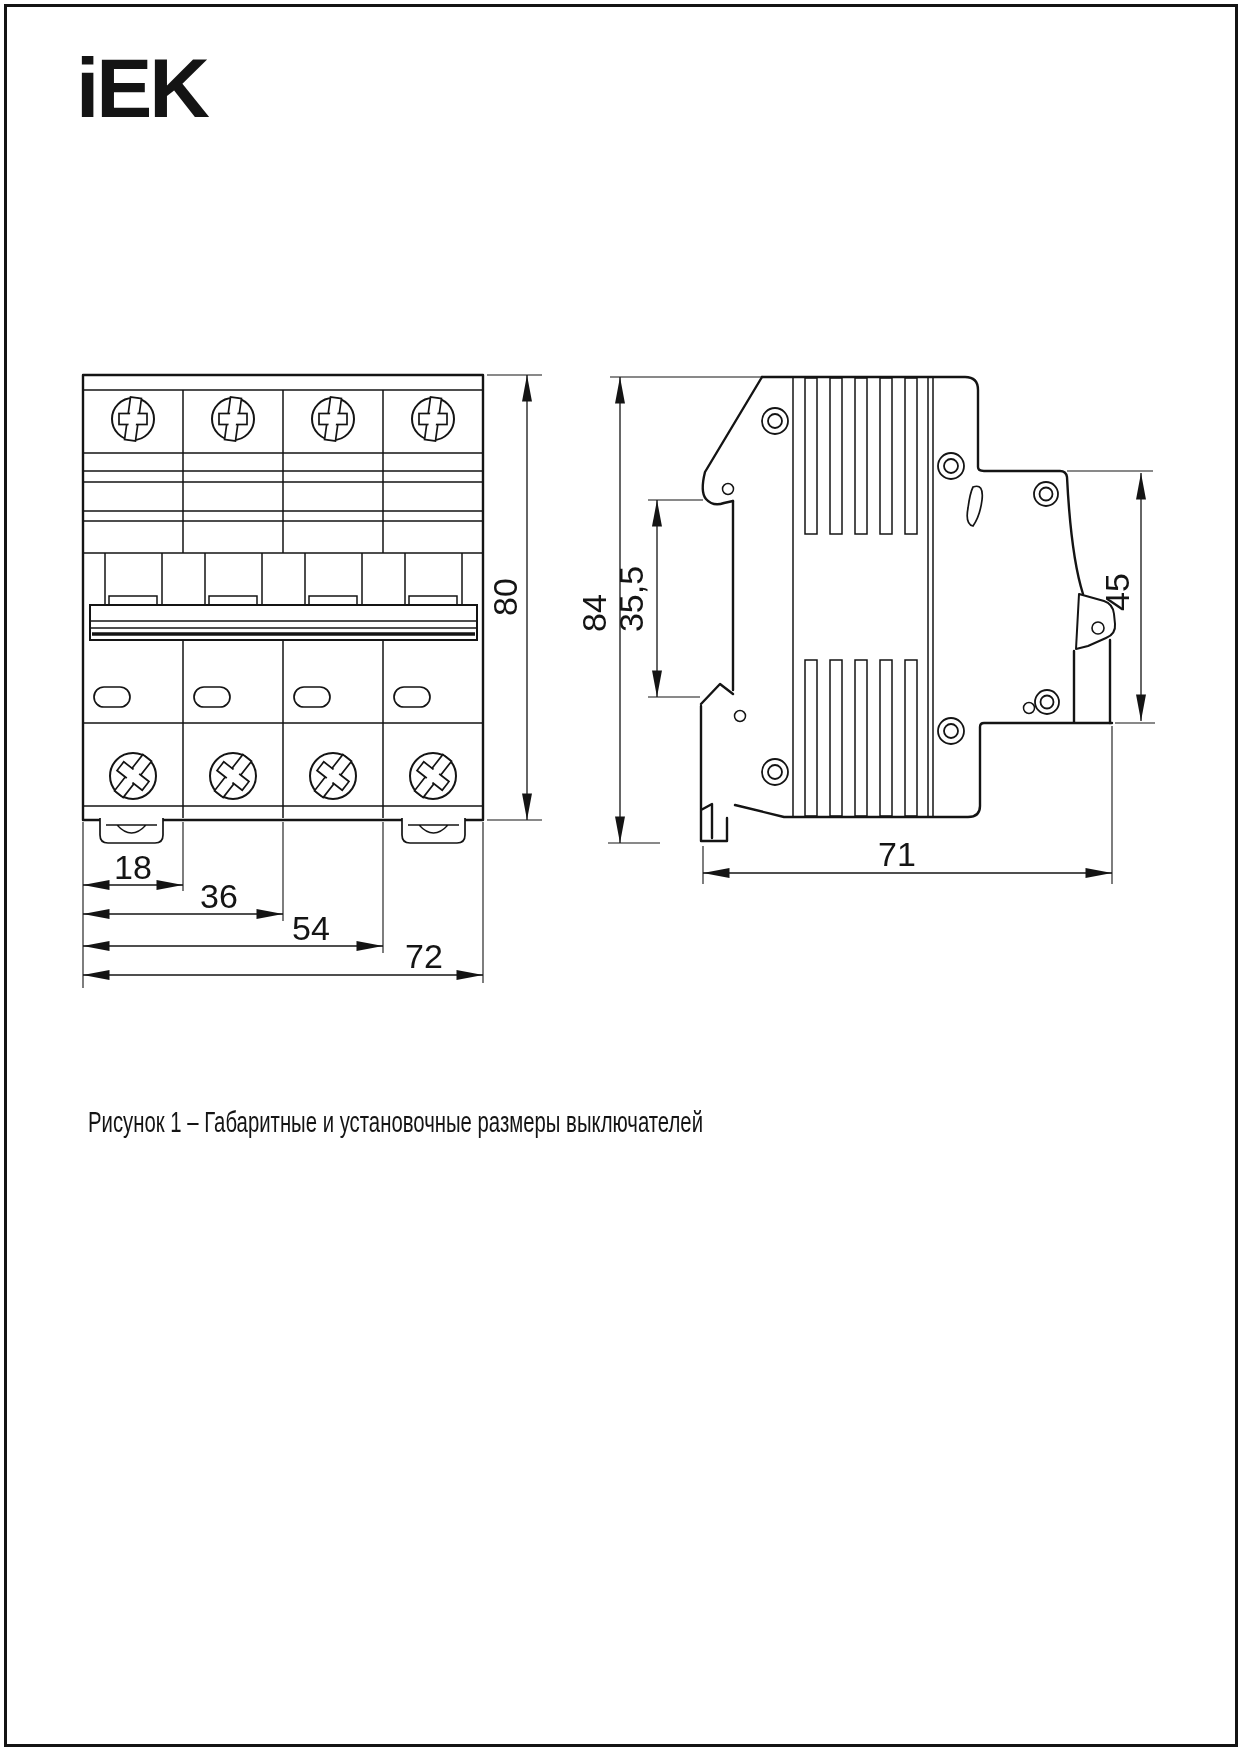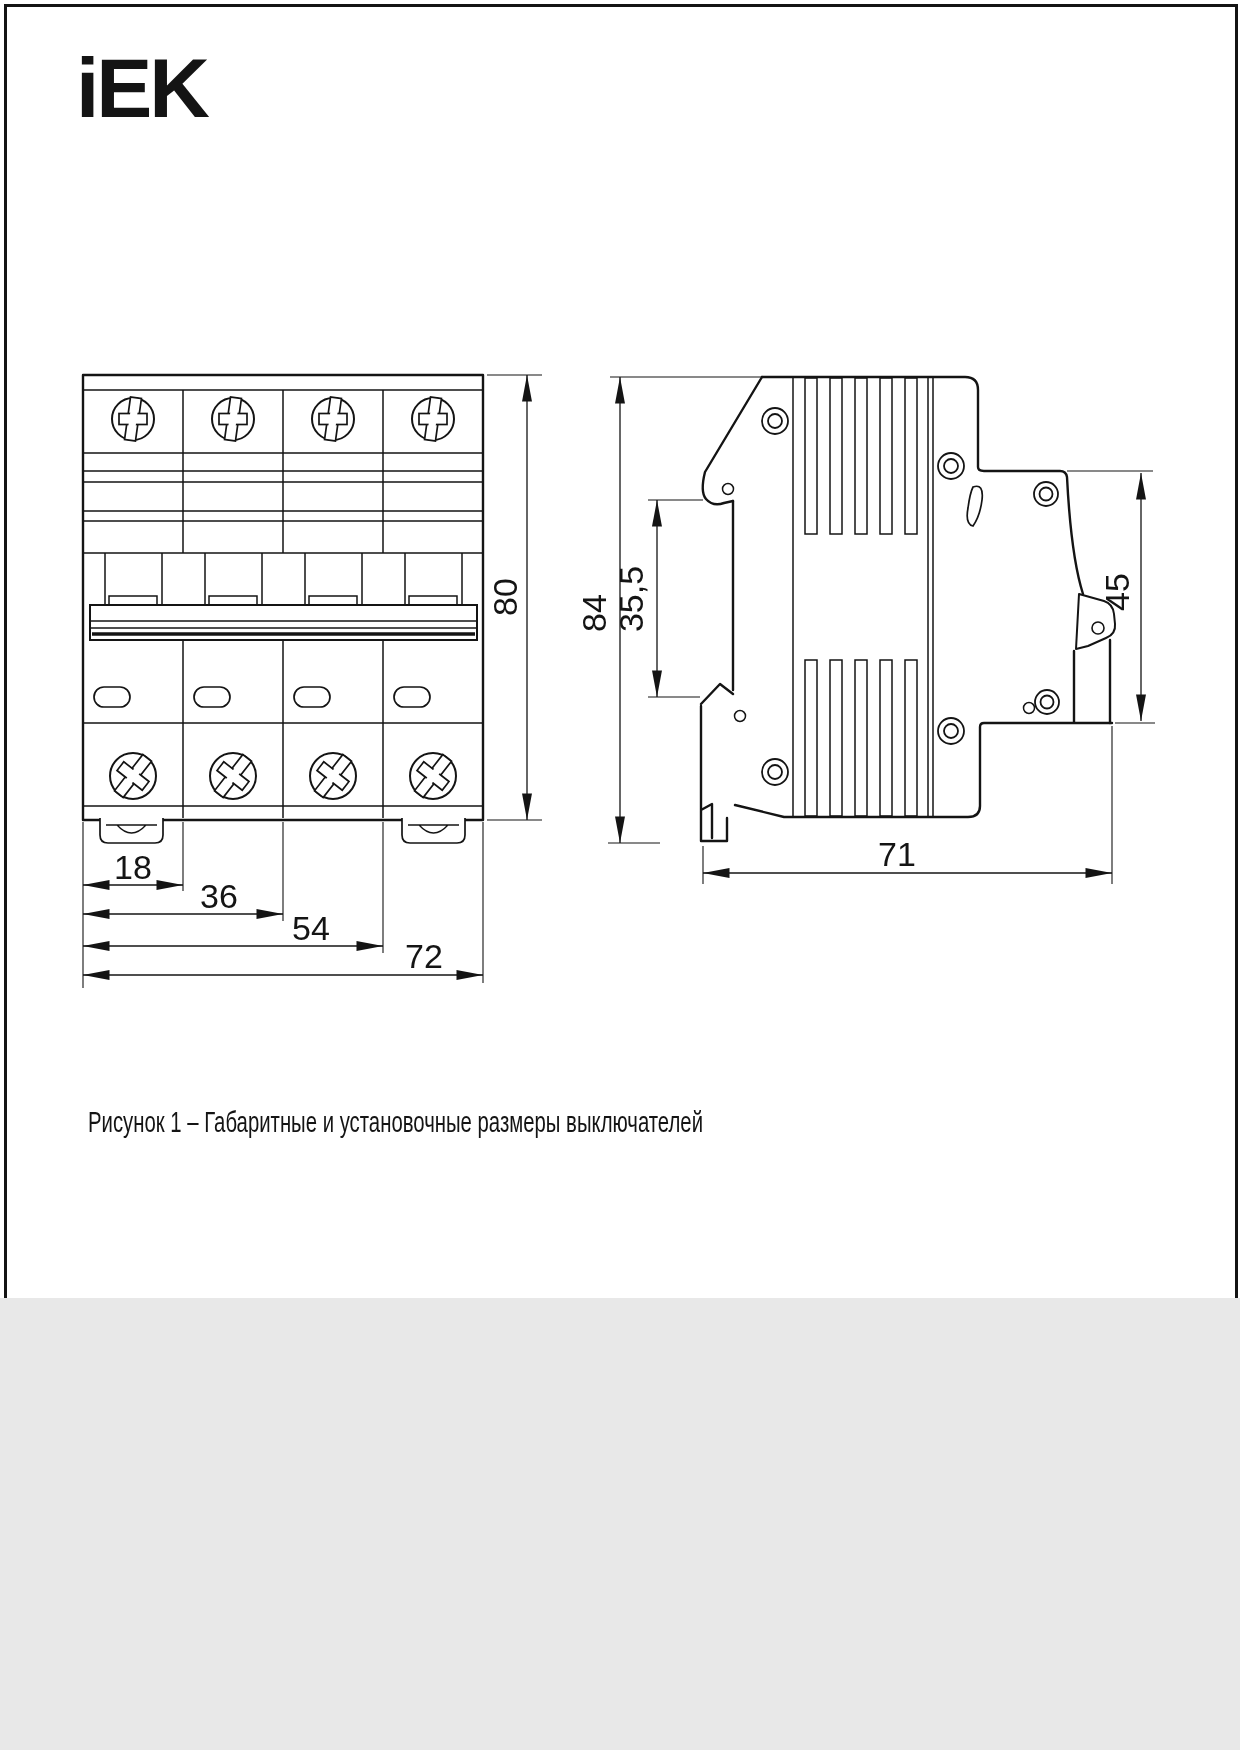--- a/index.html
+++ b/index.html
@@ -1,16 +1,16 @@
 <!DOCTYPE html>
 <html><head>
 <meta charset="utf-8">
 <style>
   html,body{margin:0;padding:0;background:#e8e8e8;}
-  .page{width:1240px;height:1298px;background:#ffffff;position:relative;margin:0 auto;}
+  .page{width:1240px;height:1750px;background:#ffffff;position:relative;margin:0 auto;}
   svg{display:block;}
   text{font-family:"Liberation Sans", sans-serif;fill:#141414;}
   .dimtxt{font-size:34px;}
   .caption{font-size:30px;}
   .logo{font-size:84px;font-weight:900;letter-spacing:-3px;}
   .bodyln{stroke:#141414;stroke-width:2.4;fill:none;stroke-linecap:round;stroke-linejoin:round;}
   .inln{stroke:#141414;stroke-width:1.5;fill:none;}
   .thin{stroke:#141414;stroke-width:1.3;fill:none;}
   .ext{stroke:#141414;stroke-width:1.1;fill:none;}
   .dim{stroke:#141414;stroke-width:1.3;fill:none;}

